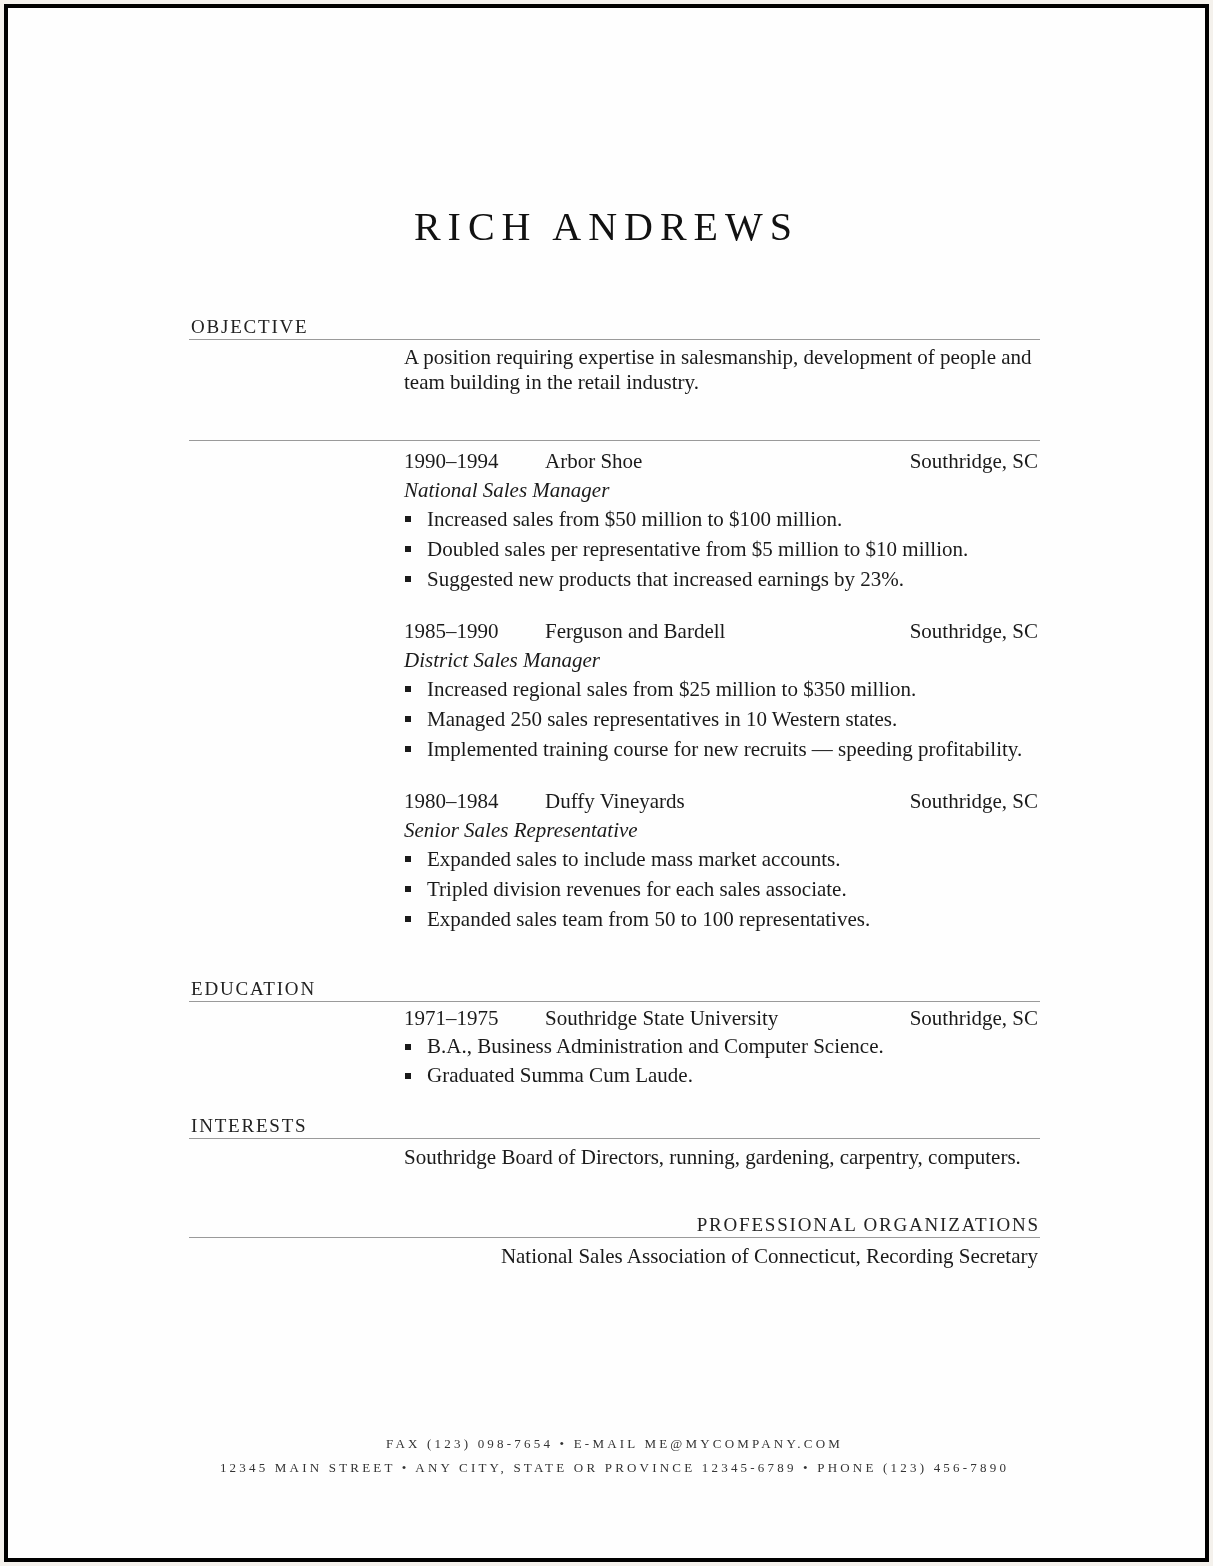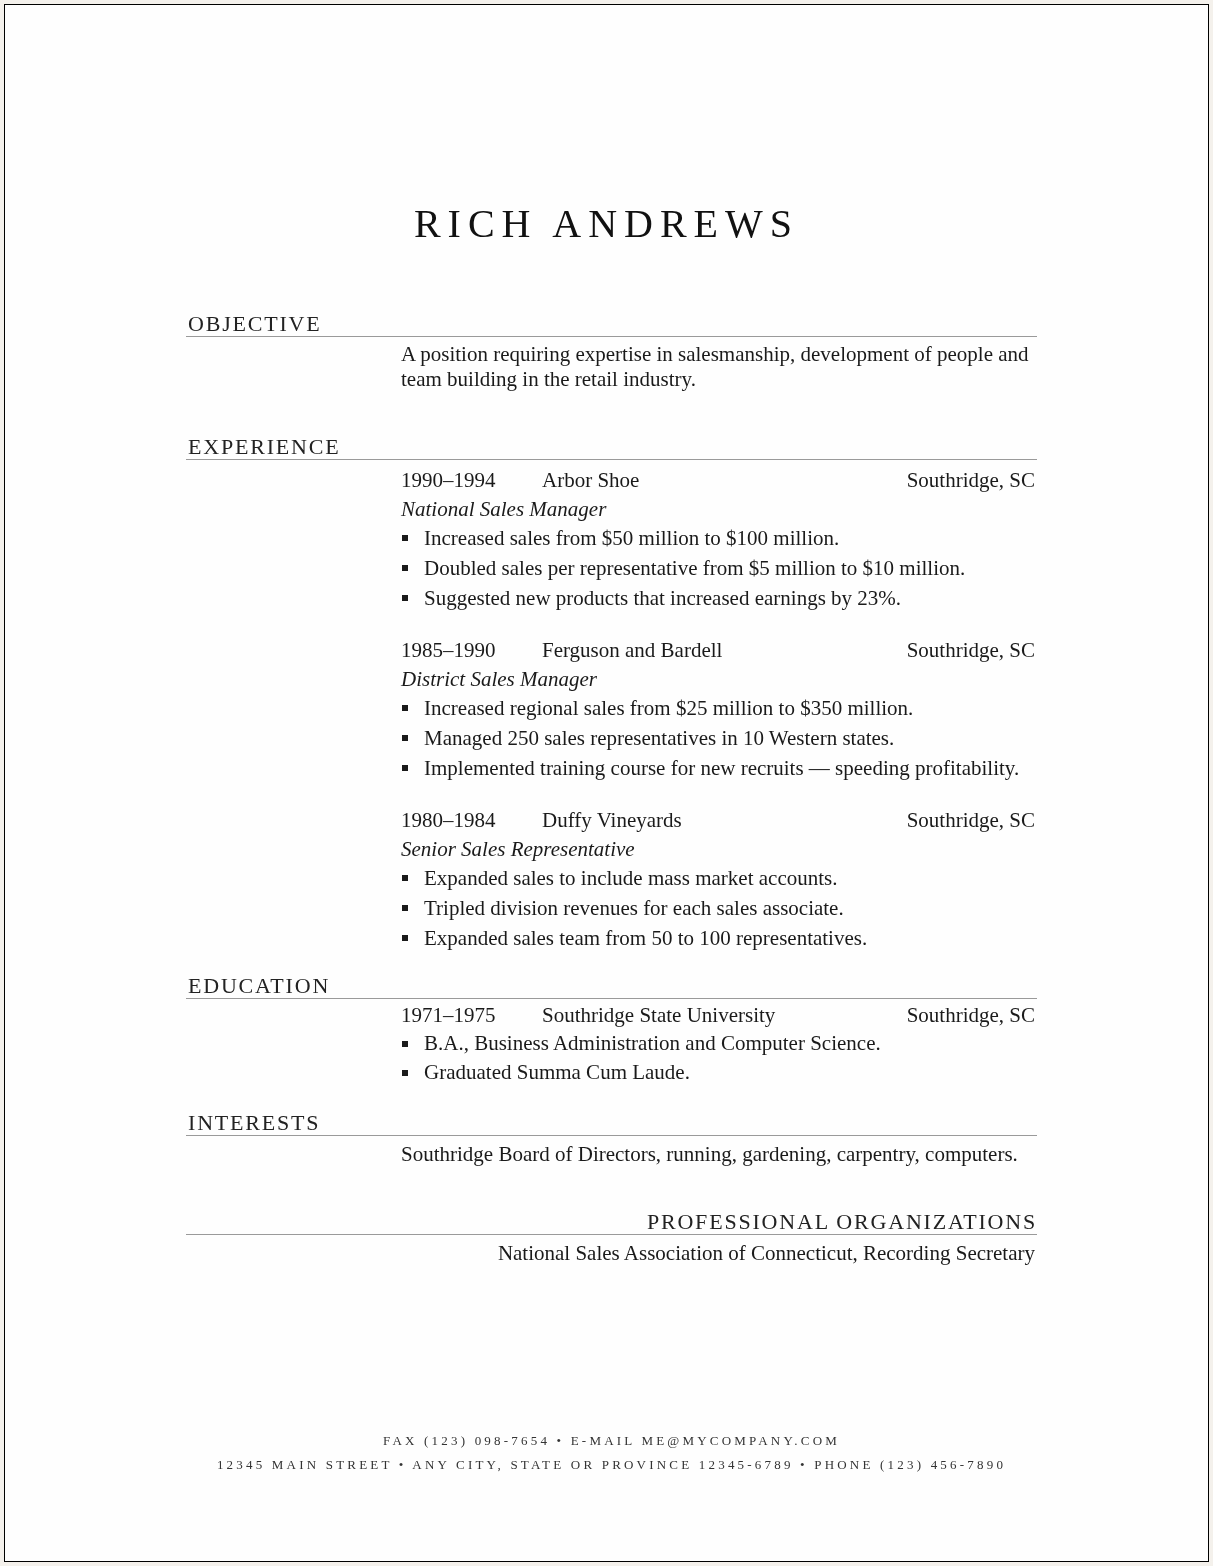--- a/index.html
+++ b/index.html
@@ -1,28 +1,28 @@
 <!DOCTYPE html>
 <html><head>
   <meta charset="utf-8">
   <style>
     * { box-sizing: border-box; margin: 0; padding: 0; }
     html, body { width: 1213px; height: 1566px; background: #f4f1ec; }
     body { position: relative; font-family: "Liberation Serif", "DejaVu Serif", serif; color: #1a1a1a; }
     .page-frame {
       position: absolute; left: 4px; top: 4px; width: 1205px; height: 1558px;
-      border: 1px solid #000000; background: #fefefe;
+      border: 4px solid #000000; background: #fefefe;
     }
     .name {
       position: absolute; left: 0; width: 100%; top: 195px;
       text-align: center; font-size: 40px; letter-spacing: 7px; font-weight: normal; color: #111;
     }
     .section { position: absolute; left: 181px; width: 851px; }
     .section-heading {
-      font-size: 22px; letter-spacing: 1.8px; padding-left: 2px; height: 22px; line-height: 22px; color: #222;
+      font-size: 19px; letter-spacing: 1.8px; padding-left: 2px; height: 22px; line-height: 22px; color: #222;
     }
     .section-rule { height: 0; border-top: 1.5px solid #9a9a9a; margin-top: 1px; }
     .section-body { margin-left: 215px; margin-right: 2px; font-size: 21px; line-height: 25px; color: #1a1a1a; }
     .job { margin-top: 5px; }
     .job + .job { margin-top: 22px; }
     .job-line { display: flex; height: 30px; line-height: 30px; }
     .job-dates { width: 141px; }
     .job-company { flex: 1; }
     .job-location { text-align: center; }
     .job-title { font-style: italic; height: 28px; line-height: 28px; }
@@ -44,21 +44,20 @@
 
   <h1 class="name">RICH ANDREWS</h1>
 
   <section class="section" style="top:308px;">
     <div class="section-heading">OBJECTIVE</div>
     <div class="section-rule"></div>
     <p class="section-body" style="margin-top:5px;">A position requiring expertise in salesmanship, development of people and team building in the retail industry.</p>
   </section>
 
   <section class="section" style="top:431px;">
-    <div class="section-heading">EXPERIENCE</div>
     <div class="section-rule"></div>
     <div class="section-body">
 
       <div class="job">
         <div class="job-line">
           <span class="job-dates">1990–1994</span>
           <span class="job-company">Arbor Shoe</span>
           <span class="job-location">Southridge, SC</span>
         </div>
         <div class="job-title">National Sales Manager</div>

